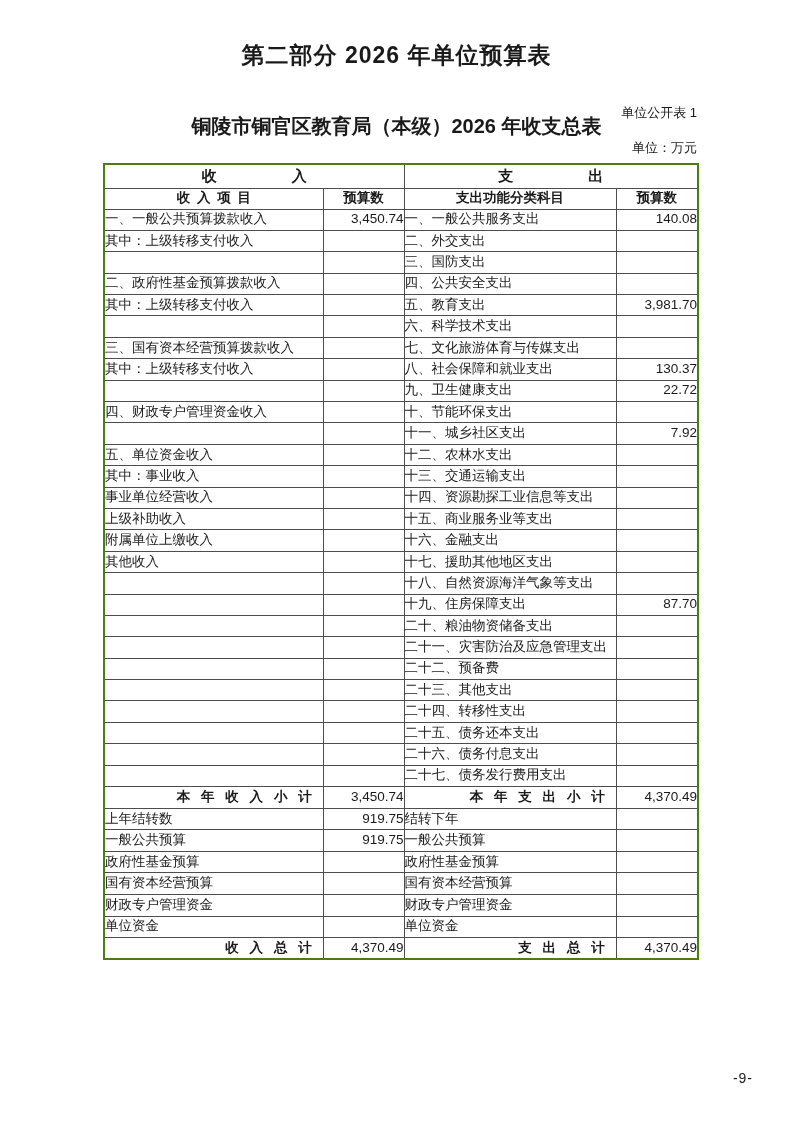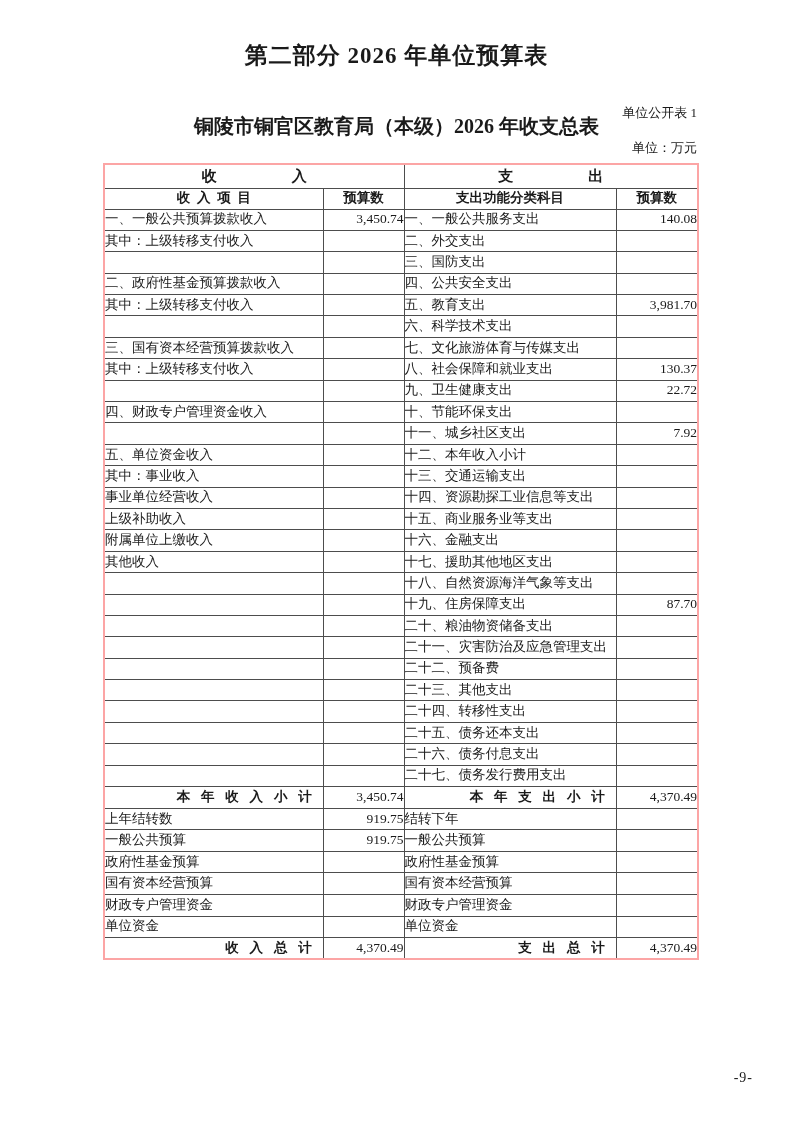--- a/index.html
+++ b/index.html
@@ -2,21 +2,21 @@
 <html><head>
 <meta charset="utf-8">
 <style>
   * { margin:0; padding:0; box-sizing:border-box; }
   html,body { background:#9a9a9a; }
   .page {
     position:relative;
     width:793px; height:1122px;
     margin:0 auto;
     background:#ffffff;
-    font-family:Liberation Serif, serif;
+    font-family:Liberation Sans, sans-serif;
     color:#1a1a1a;
     overflow:hidden;
   }
   .part-title {
     position:absolute; top:40px; left:0; width:100%;
     text-align:center; font-size:23px; font-weight:bold;
     letter-spacing:1px;
   }
   .table-label {
     position:absolute; top:104px; right:96px;
@@ -27,21 +27,21 @@
     text-align:center; font-size:20px; font-weight:bold;
   }
   .unit-note {
     position:absolute; top:139px; right:96px;
     font-size:13px;
   }
   table.budget {
     position:absolute; top:163px; left:103px;
     width:594px;
     border-collapse:collapse; table-layout:fixed;
-    border:2px solid #fca5a5;
+    border:2px solid #4d7c0f;
   }
   table.budget th, table.budget td {
     border:1px solid #4d4d4d;
     padding:0; line-height:1.1;
     overflow:hidden; white-space:nowrap;
     font-size:13.5px;
   }
   tr.h1 { height:24px; }
   tr.h2 { height:21px; }
   tbody.body-rows tr { height:21.4px; }
@@ -157,21 +157,21 @@
         </tr>
         <tr>
           <td class="lbl lind0"></td>
           <td class="val"></td>
           <td class="lbl rind0">十一、城乡社区支出</td>
           <td class="val">7.92</td>
         </tr>
         <tr>
           <td class="lbl lind0">五、单位资金收入</td>
           <td class="val"></td>
-          <td class="lbl rind0">十二、本年收入小计</td>
+          <td class="lbl rind0">十二、农林水支出</td>
           <td class="val"></td>
         </tr>
         <tr>
           <td class="lbl lind2">其中：事业收入</td>
           <td class="val"></td>
           <td class="lbl rind0">十三、交通运输支出</td>
           <td class="val"></td>
         </tr>
         <tr>
           <td class="lbl lind3">事业单位经营收入</td>

